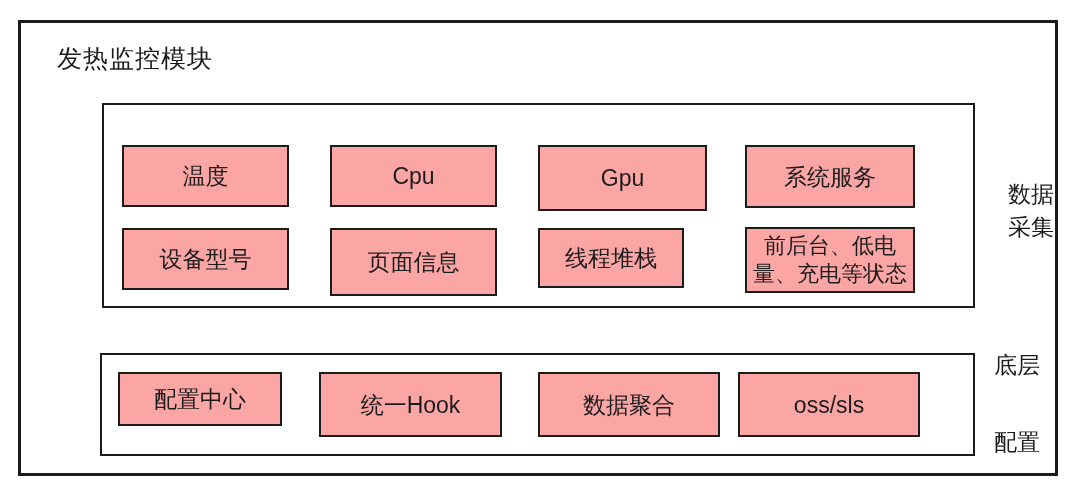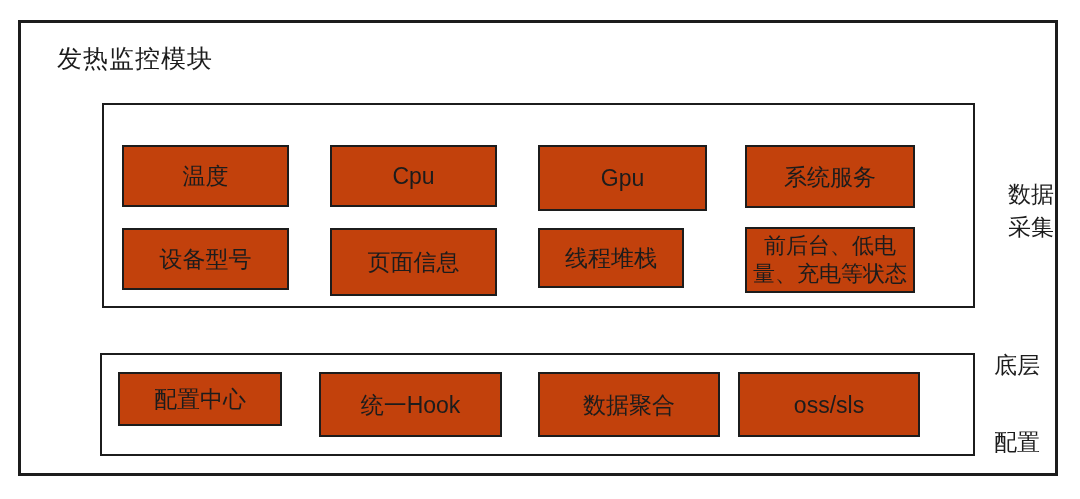--- a/index.html
+++ b/index.html
@@ -29,21 +29,21 @@
   .group {
     position: absolute;
     border: 2px solid #1c1c1c;
     background: #ffffff;
   }
   .group-collect { left: 102px; top: 103px; width: 873px; height: 205px; }
   .group-base    { left: 100px; top: 353px; width: 875px; height: 103px; }
   .box {
     position: absolute;
     border: 2px solid #1c1c1c;
-    background: #c2410c;
+    background: #fca5a5;
     display: flex;
     flex-direction: column;
     align-items: center;
     justify-content: center;
     font-size: 23px;
     text-align: center;
     line-height: 28px;
     white-space: nowrap;
   }
   .box .line { display: block; }

